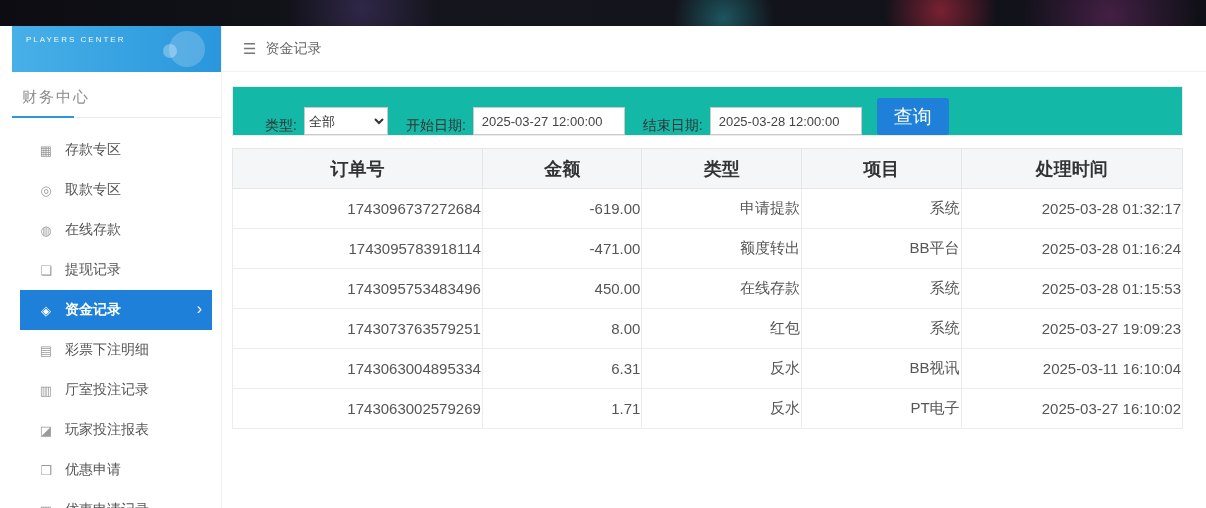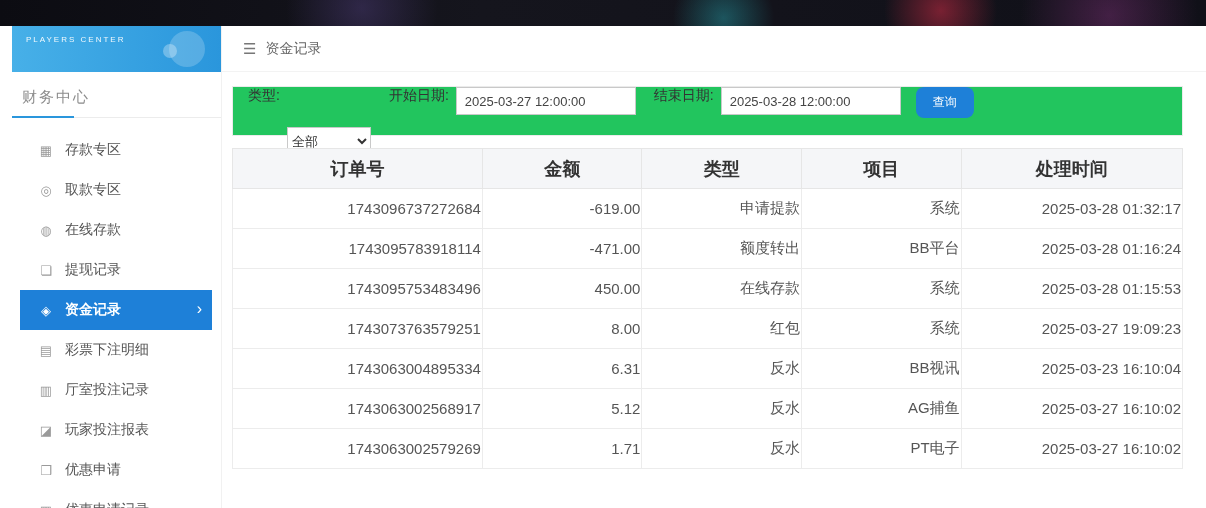--- a/index.html
+++ b/index.html
@@ -58,38 +58,38 @@
   
   .main{ flex:1; display:flex; flex-direction:column; min-width:0; }
   .breadcrumb{
     height:46px; display:flex; align-items:center;
     padding-left:21px; border-bottom:1px solid #f3f3f3; background:#fff;
   }
   .bc-icon{ font-size:15px; color:#777; margin-right:9px; }
   .bc-title{ font-size:14px; color:#666; }
   .filter-panel{
     margin:14px 23px 0 10px; height:50px;
-    background:#22c55e; border:1px solid #ebebeb;
-    display:flex; align-items:flex-start; padding:0 15px;
+    background:#14b8a6; border:1px solid #ebebeb;
+    display:flex; align-items:flex-end; padding:0 32px;
     font-size:14px; color:#333;
   }
   .f-label{ margin-right:7px; white-space:nowrap; }
   .f-gap{ width:18px; flex:0 0 18px; }
   select.type-select{
     height:28px; width:84px; border:1px solid #c9c9c9; background:#fff;
     font-size:13px; color:#333; font-family:inherit;margin-top:40px;
   }
   input.date-input{
-    height:28px; width:180px; border:1px solid #c9c9c9; background:#fff;
+    height:28px; width:152px; border:1px solid #c9c9c9; background:#fff;
     padding:0 8px; font-size:13px; color:#444; font-family:inherit;
   }
   .search-btn{
-    height:31px; padding:0 17px; margin-left:15px;
-    background:#1e80d8; color:#fff; border:none; border-radius:8px;
-    font-size:12px; cursor:pointer; font-family:inherit;
+    height:37px; padding:0 17px; margin-left:15px;
+    background:#1e80d8; color:#fff; border:none; border-radius:3px;
+    font-size:19px; cursor:pointer; font-family:inherit;
   }
   .table-wrap{ margin:12px 23px 0 10px; }
   table.records{
     width:100%; border-collapse:collapse; table-layout:fixed;
     border:1px solid #e3e3e3;
   }
   table.records th{
     height:40px; background:#f5f6f8; font-size:18px; color:#333;
     font-weight:bold; border:1px solid #e6e6e6; text-align:center;
   }
@@ -222,28 +222,21 @@
               <td>8.00</td>
               <td>红包</td>
               <td>系统</td>
               <td>2025-03-27 19:09:23</td>
             </tr>
             <tr>
               <td>1743063004895334</td>
               <td>6.31</td>
               <td>反水</td>
               <td>BB视讯</td>
-              <td>2025-03-23 16:10:04</td>
-            </tr>
-            <tr>
-              <td>1743063002568917</td>
-              <td>5.12</td>
-              <td>反水</td>
-              <td>AG捕鱼</td>
-              <td>2025-03-27 16:10:02</td>
+              <td>2025-03-11 16:10:04</td>
             </tr>
             <tr>
               <td>1743063002579269</td>
               <td>1.71</td>
               <td>反水</td>
               <td>PT电子</td>
               <td>2025-03-27 16:10:02</td>
             </tr>
           </tbody>
       </table>

